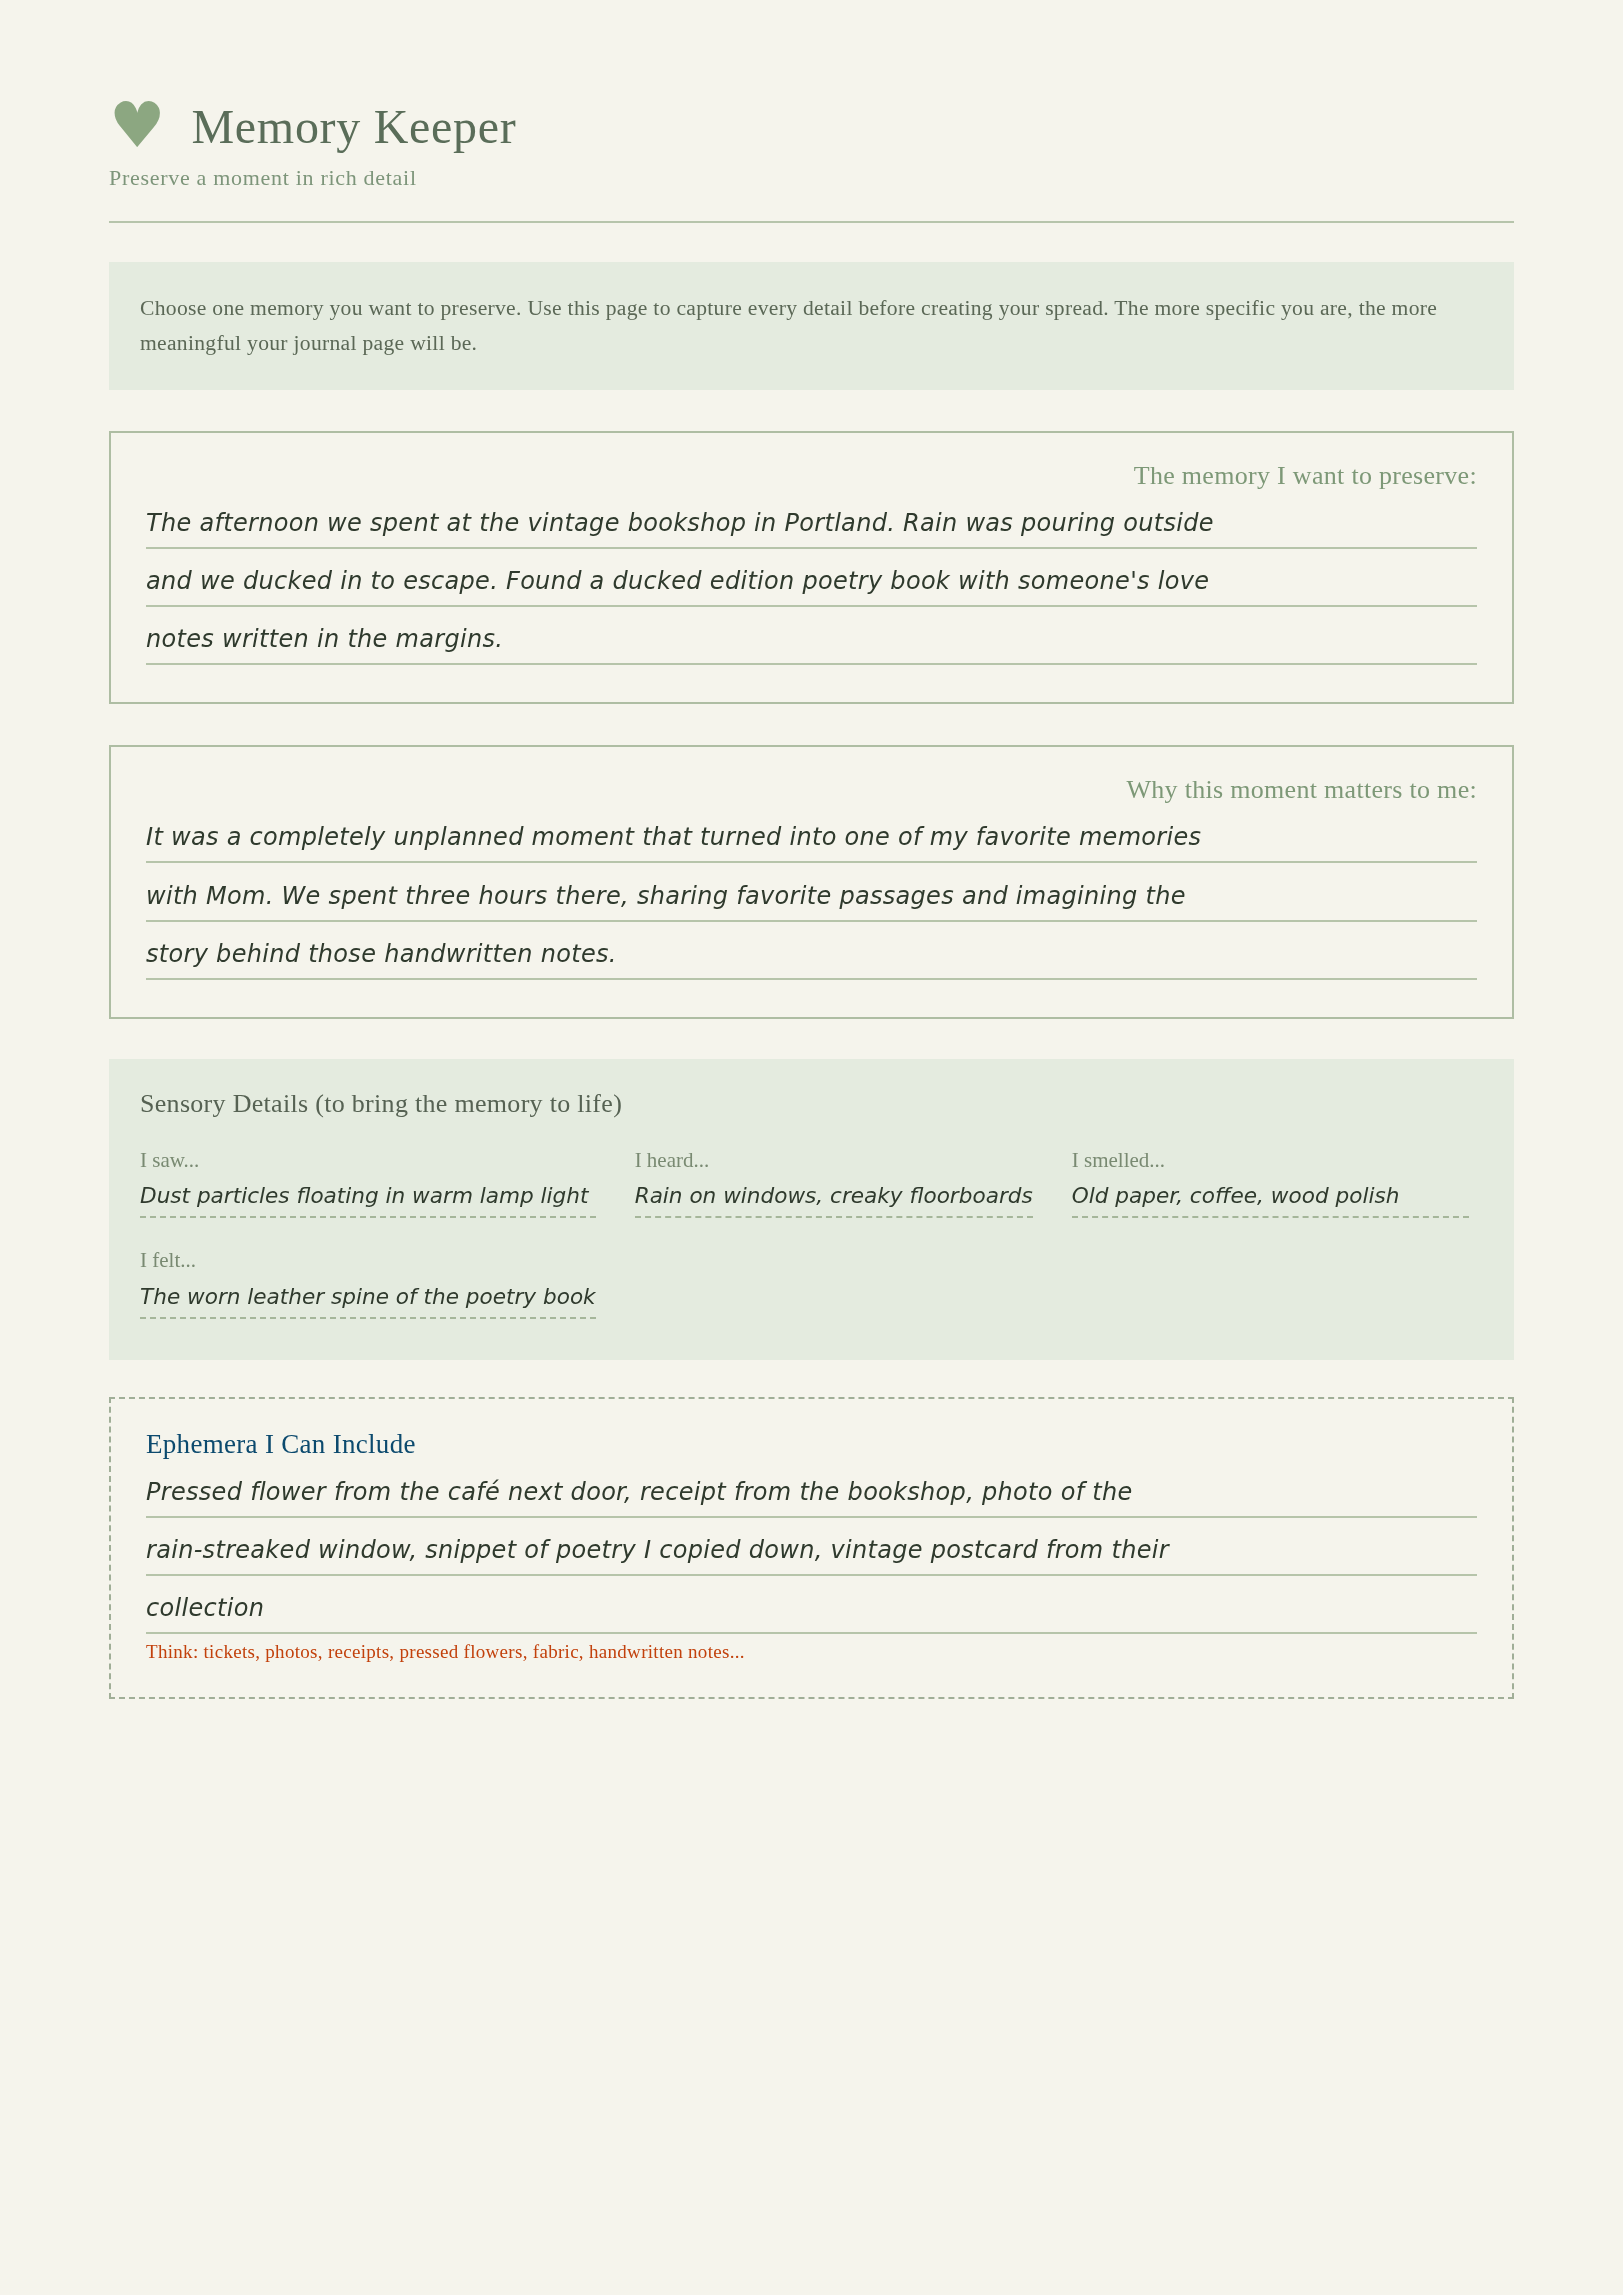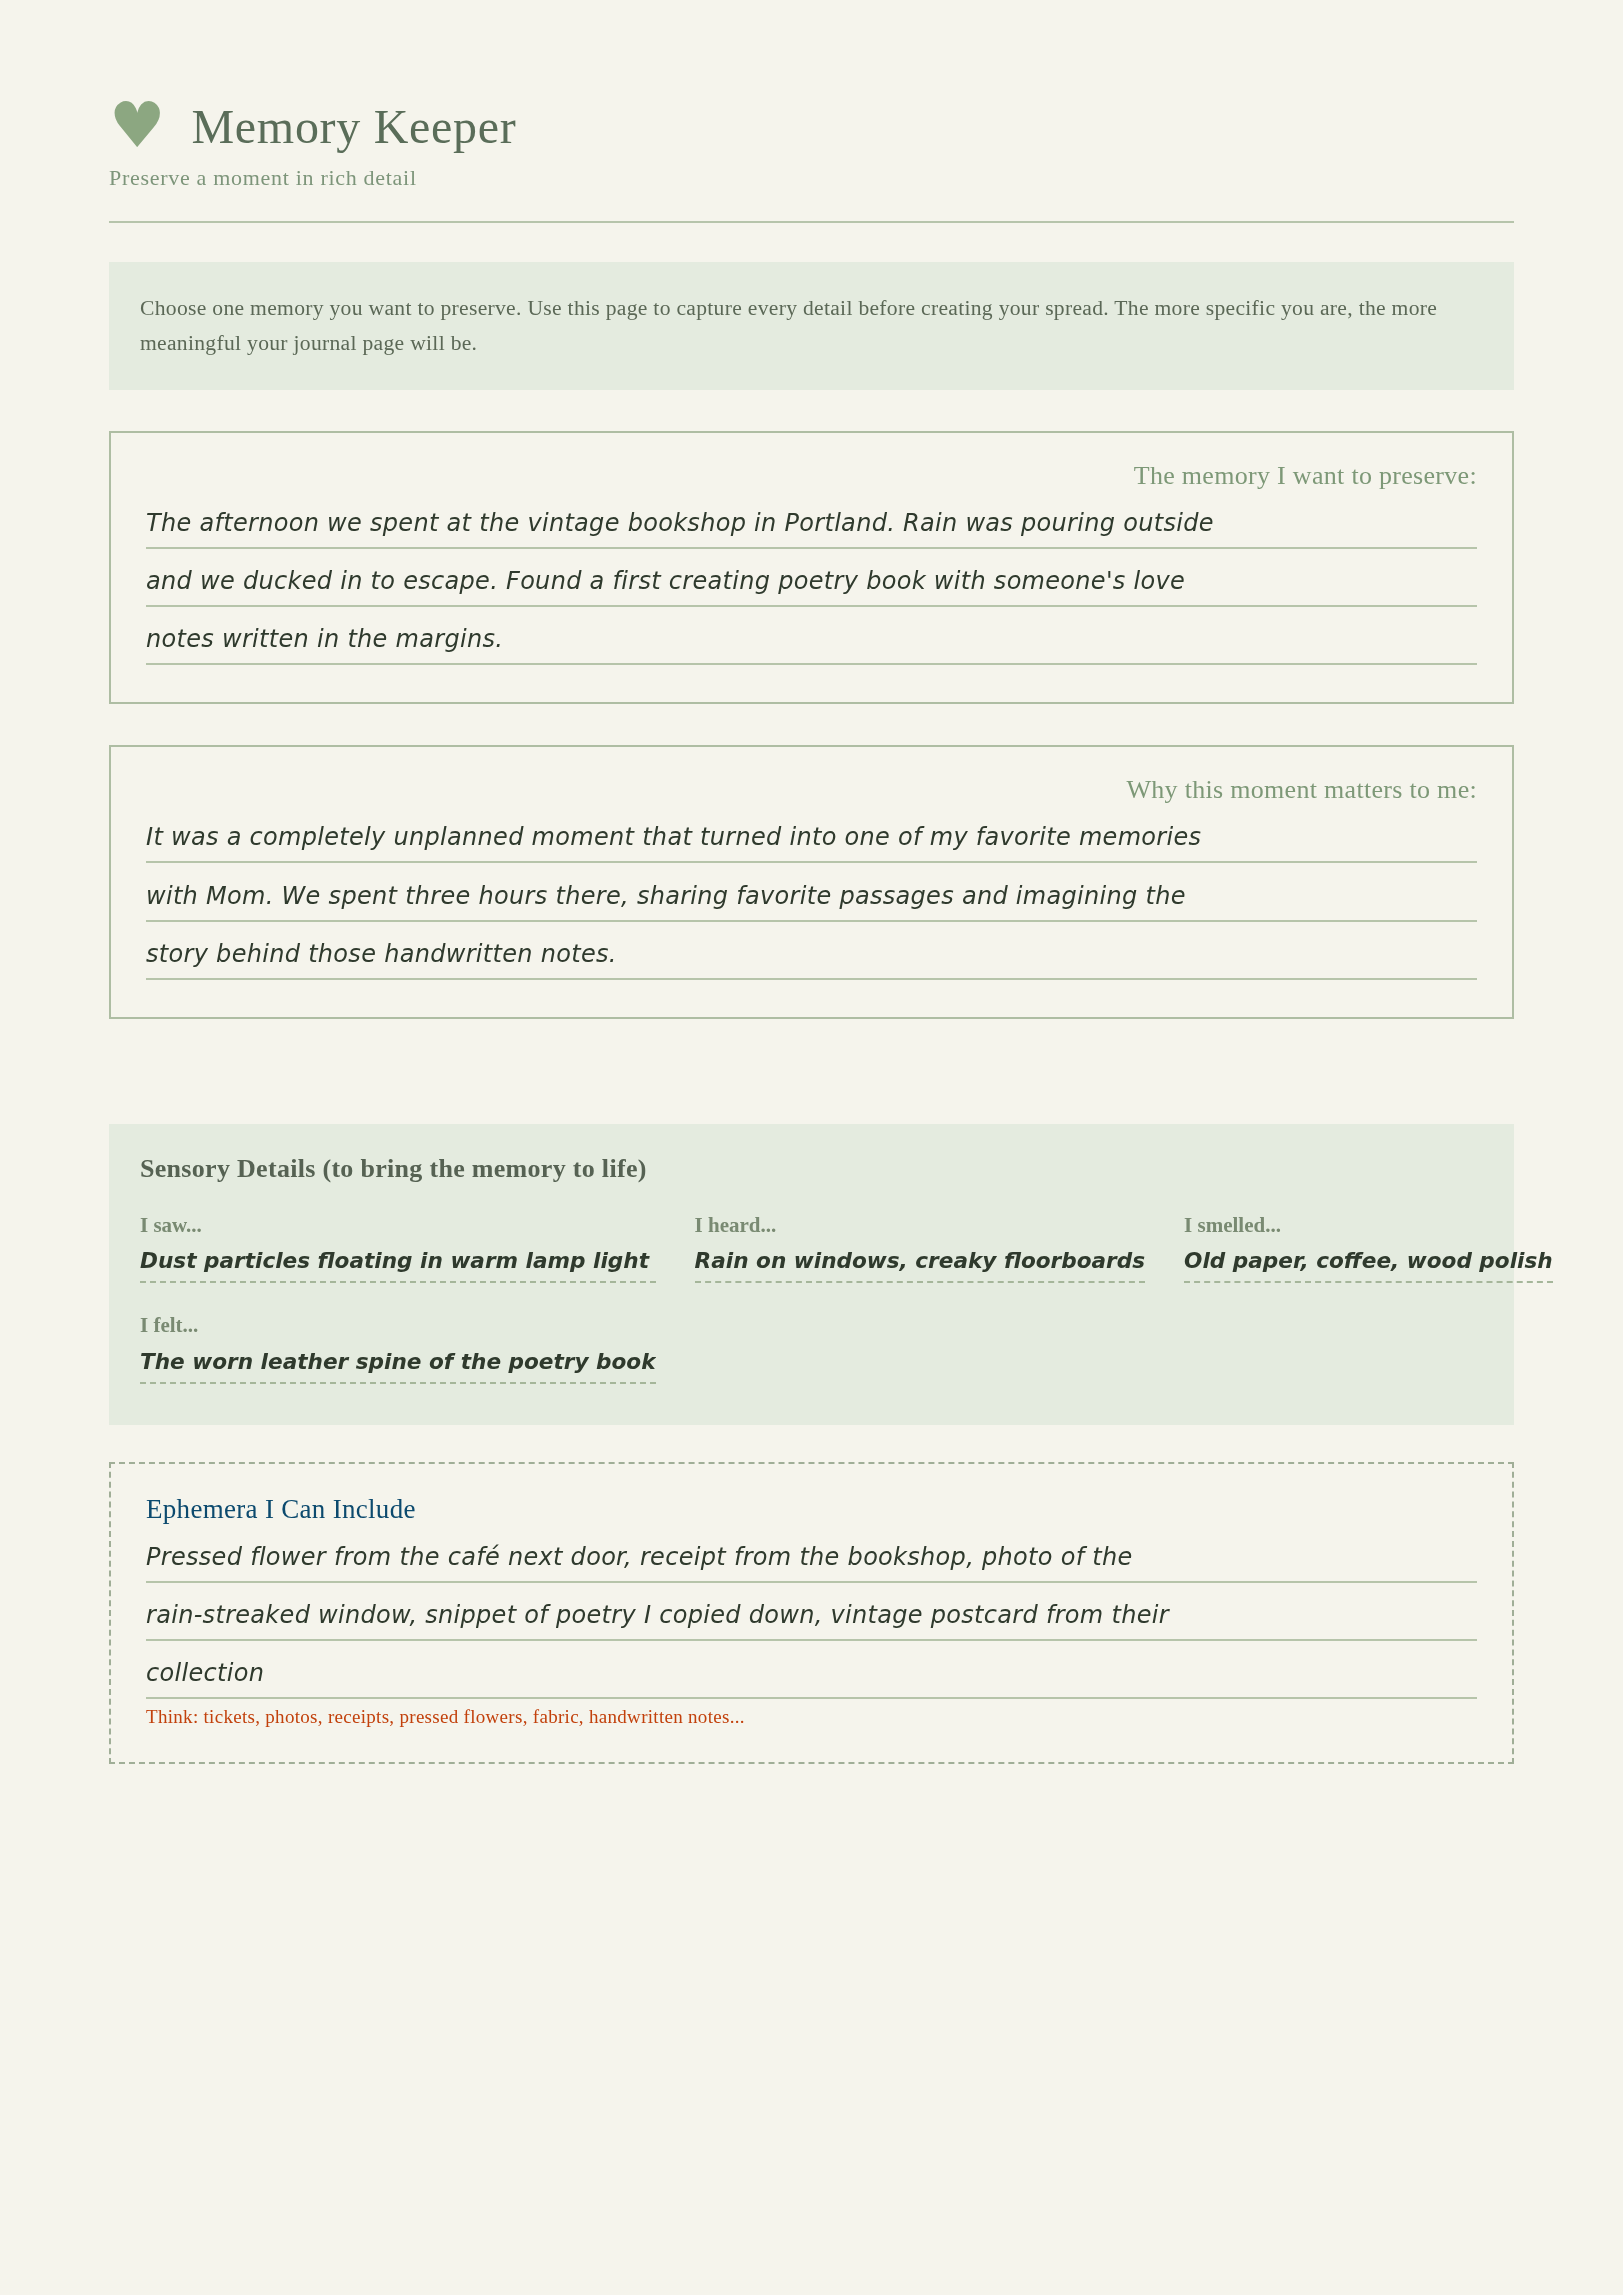--- a/index.html
+++ b/index.html
@@ -38,23 +38,22 @@
   .write-line {
     font-family:"DejaVu Sans",sans-serif; font-style:italic;
     font-size:24px; color:#2f3a2d; letter-spacing:0.3px;
     border-bottom:2px solid #b6c4aa;
     padding:18.3px 0 9.2px 0; line-height:1.2;
     white-space:nowrap; overflow:hidden;
   }
 
   
   .sensory {
-    margin-top:105px; background:#e4ebdf;
+    margin-top:40px; background:#e4ebdf;
     padding:30px 45px 41px 31px;
-    font-weight:bold;
   }
   .sensory-title { font-size:26px; color:#566253; letter-spacing:0.3px; }
   .sensory-grid {
     margin-top:29px; display:grid;
     grid-template-columns:1fr 1fr 1fr; column-gap:39px; row-gap:30px;
   }
   .sense-label { font-size:21px; color:#798a72; }
   .sense-value {
     font-family:"DejaVu Sans",sans-serif; font-style:italic;
     font-size:21.6px; color:#2f3a2d;
@@ -84,21 +83,21 @@
   <div class="subtitle">Preserve a moment in rich detail</div>
   <hr class="rule">
 
   <div class="intro">
     <span>Choose one memory you want to preserve. Use this page to capture every detail before creating your spread. The more specific you are, the more meaningful your journal page will be.</span>
   </div>
 
   <div class="prompt-box">
     <div class="prompt-label">The memory I want to preserve:</div>
     <div class="write-line">The afternoon we spent at the vintage bookshop in Portland. Rain was pouring outside</div>
-    <div class="write-line">and we ducked in to escape. Found a first creating poetry book with someone's love</div>
+    <div class="write-line">and we ducked in to escape. Found a ducked edition poetry book with someone's love</div>
     <div class="write-line">notes written in the margins.</div>
   </div>
 
   <div class="prompt-box">
     <div class="prompt-label">Why this moment matters to me:</div>
     <div class="write-line">It was a completely unplanned moment that turned into one of my favorite memories</div>
     <div class="write-line">with Mom. We spent three hours there, sharing favorite passages and imagining the</div>
     <div class="write-line">story behind those handwritten notes.</div>
   </div>
 

